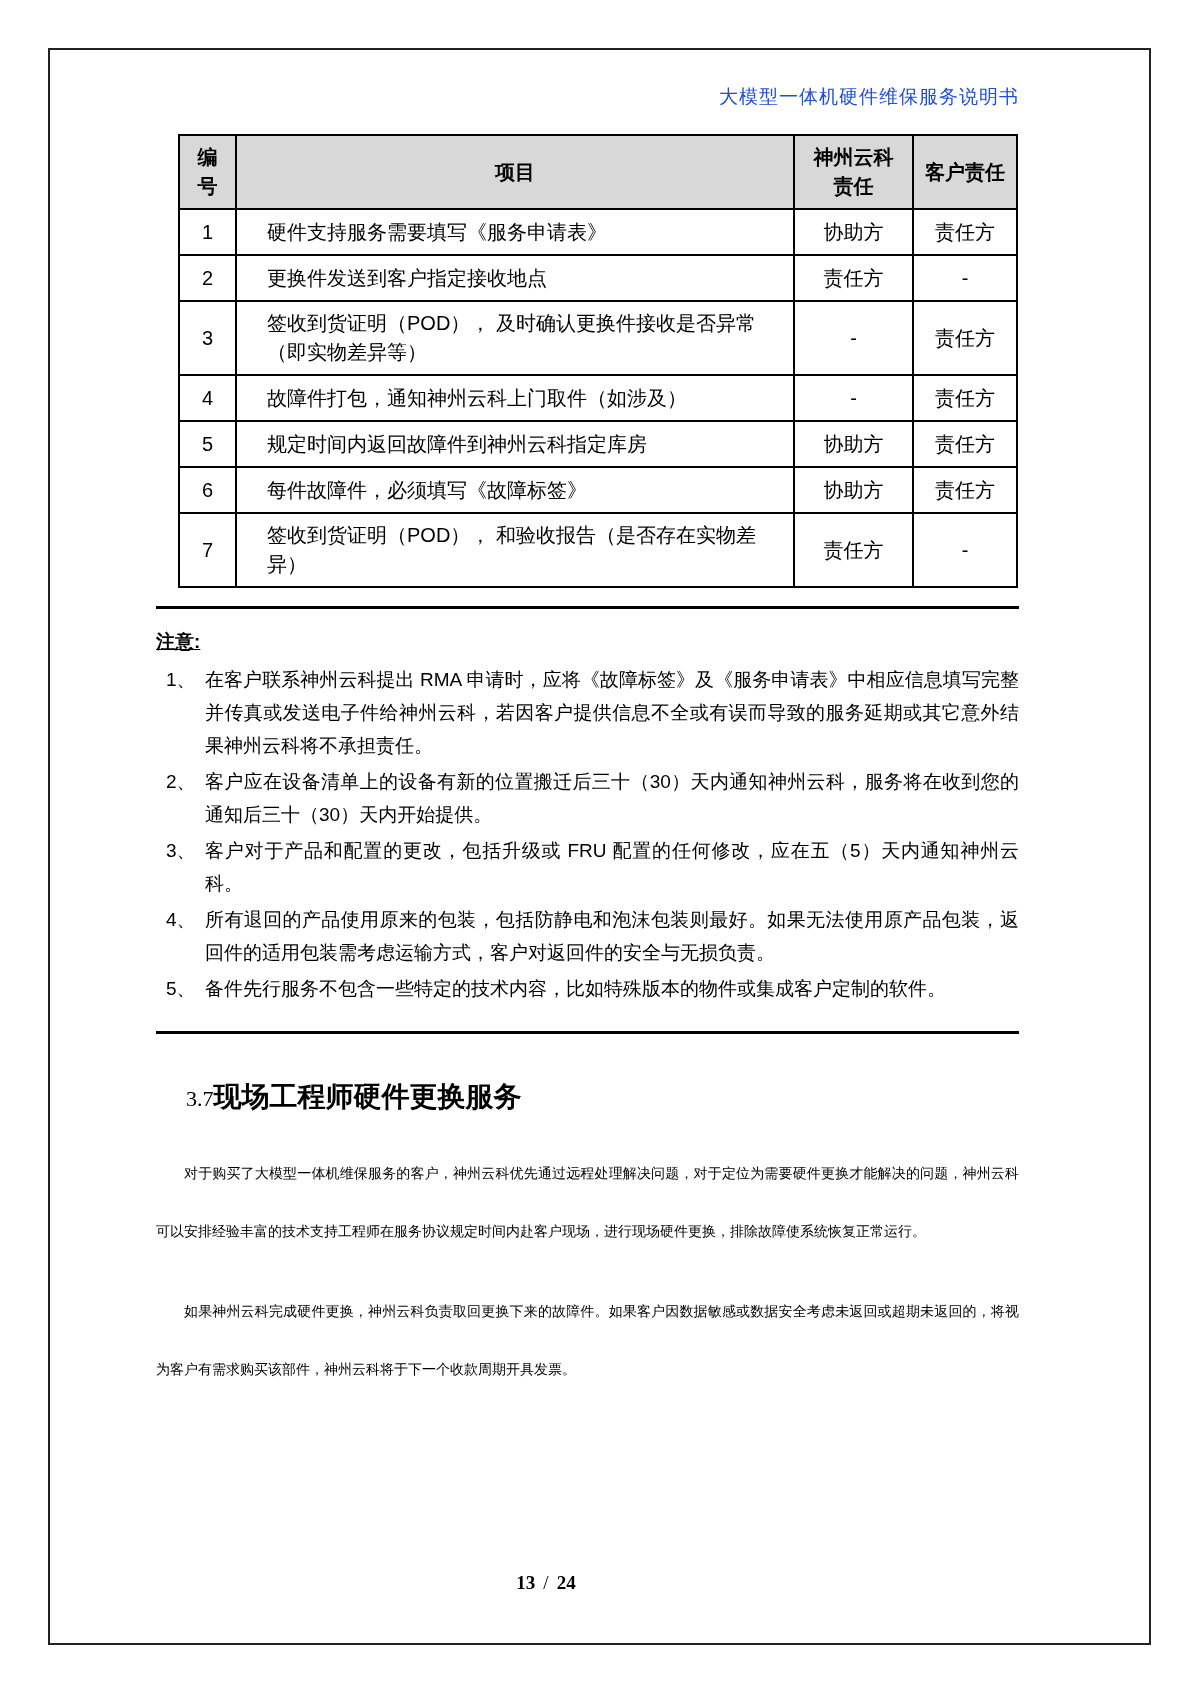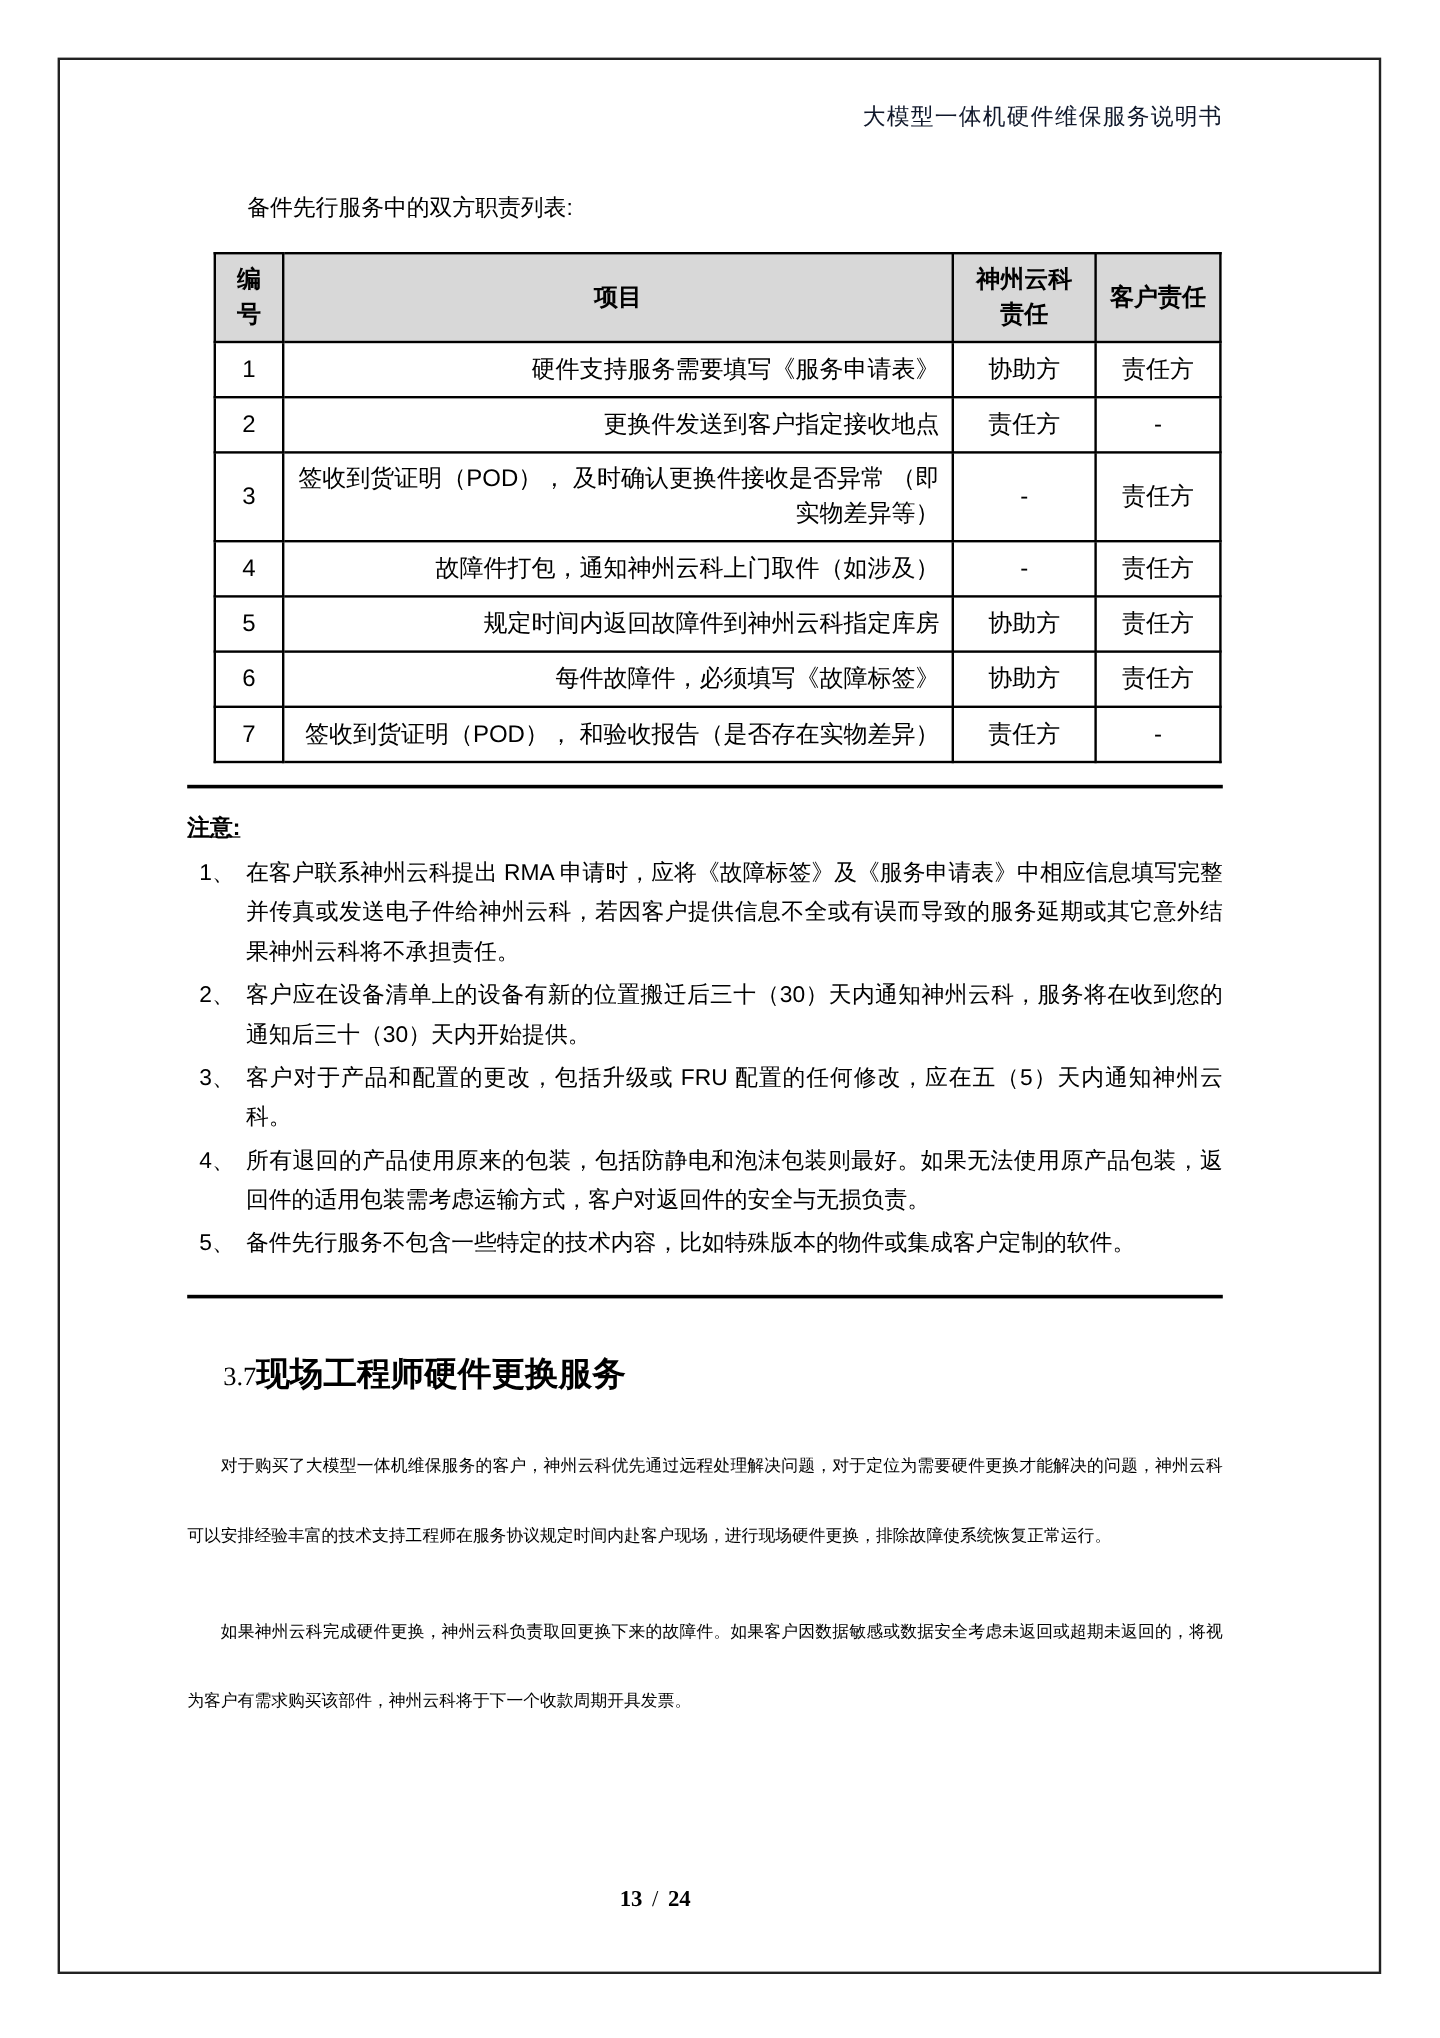--- a/index.html
+++ b/index.html
@@ -20,21 +20,21 @@
     height: 1597px;
     border: 2px solid #222222;
   }
   .content { padding: 0 130px 0 106px; }
 
   .doc-header {
     margin-top: 34px;
     text-align: right;
     font-family: Liberation Mono, monospace;
     font-size: 19px;
-    color: #0f172a;
+    color: #1d4ed8;
     letter-spacing: 1px;
   }
 
   .table-caption {
     margin-top: 50px;
     margin-left: 50px;
     font-size: 19px;
   }
 
   table.resp {
@@ -55,21 +55,21 @@
     text-align: center;
     line-height: 29px;
     height: 64px;
   }
   table.resp td {
     height: 46px;
     line-height: 29px;
     text-align: center;
     vertical-align: middle;
   }
-  table.resp td.item { text-align: right; padding-left: 4px; }
+  table.resp td.item { text-align: left; padding-left: 30px; }
 
   .thick-rule { height: 3px; background: #000000; }
   .rule-1 { margin-top: 18px; }
   .rule-2 { margin-top: 26px; }
 
   .notes-label { margin-top: 20px; font-weight: bold; font-size: 19px; text-decoration: underline; }
   ol.notes { list-style: none; margin: 8px 0 0 0; padding: 0; }
   ol.notes li {
     position: relative;
     padding-left: 49px;
@@ -116,21 +116,20 @@
   .doc-footer .sep { padding: 0 8px; }
 </style>
 </head>
 <body>
 
 <div class="page-frame">
   <div class="content">
 
     <div class="doc-header">大模型一体机硬件维保服务说明书</div>
 
-    <div class="table-caption">备件先行服务中的双方职责列表:</div>
 
     <table class="resp">
       <colgroup>
         <col style="width:57px">
         <col style="width:558px">
         <col style="width:119px">
         <col style="width:104px">
       </colgroup>
       <thead>
         <tr>

